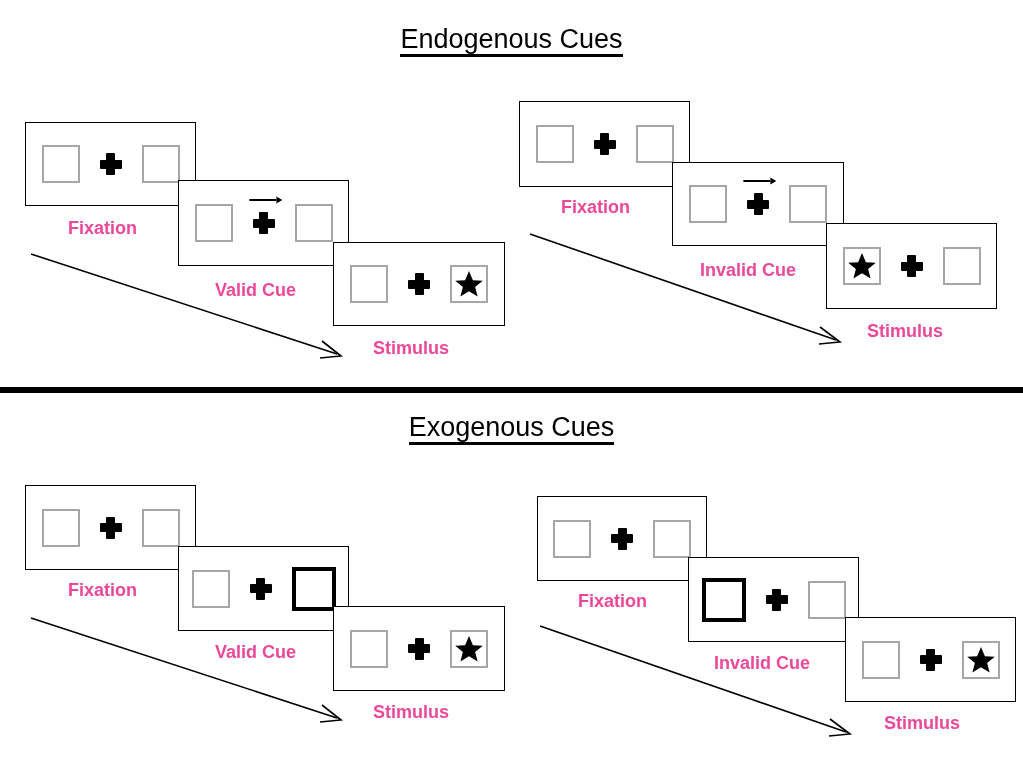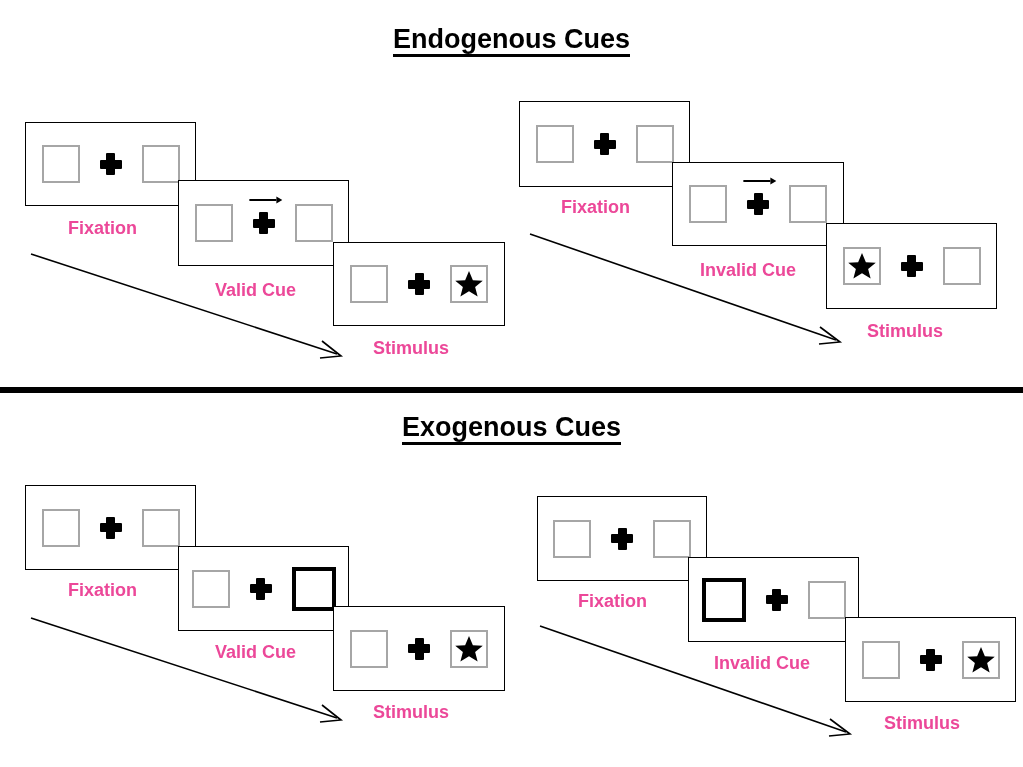--- a/index.html
+++ b/index.html
@@ -16,21 +16,21 @@
     overflow: hidden;
   }
 
   
   .section-title {
     position: absolute;
     width: 100%;
     left: 0;
     text-align: center;
     font-size: 27px;
-    font-weight: bold;
+    font-weight: normal;
     color: #000000;
     letter-spacing: 0px;
   }
   .section-title span {
     border-bottom: 3px solid #000000;
     padding-bottom: 1px;
     display: inline-block;
     line-height: 1.05;
   }
 

